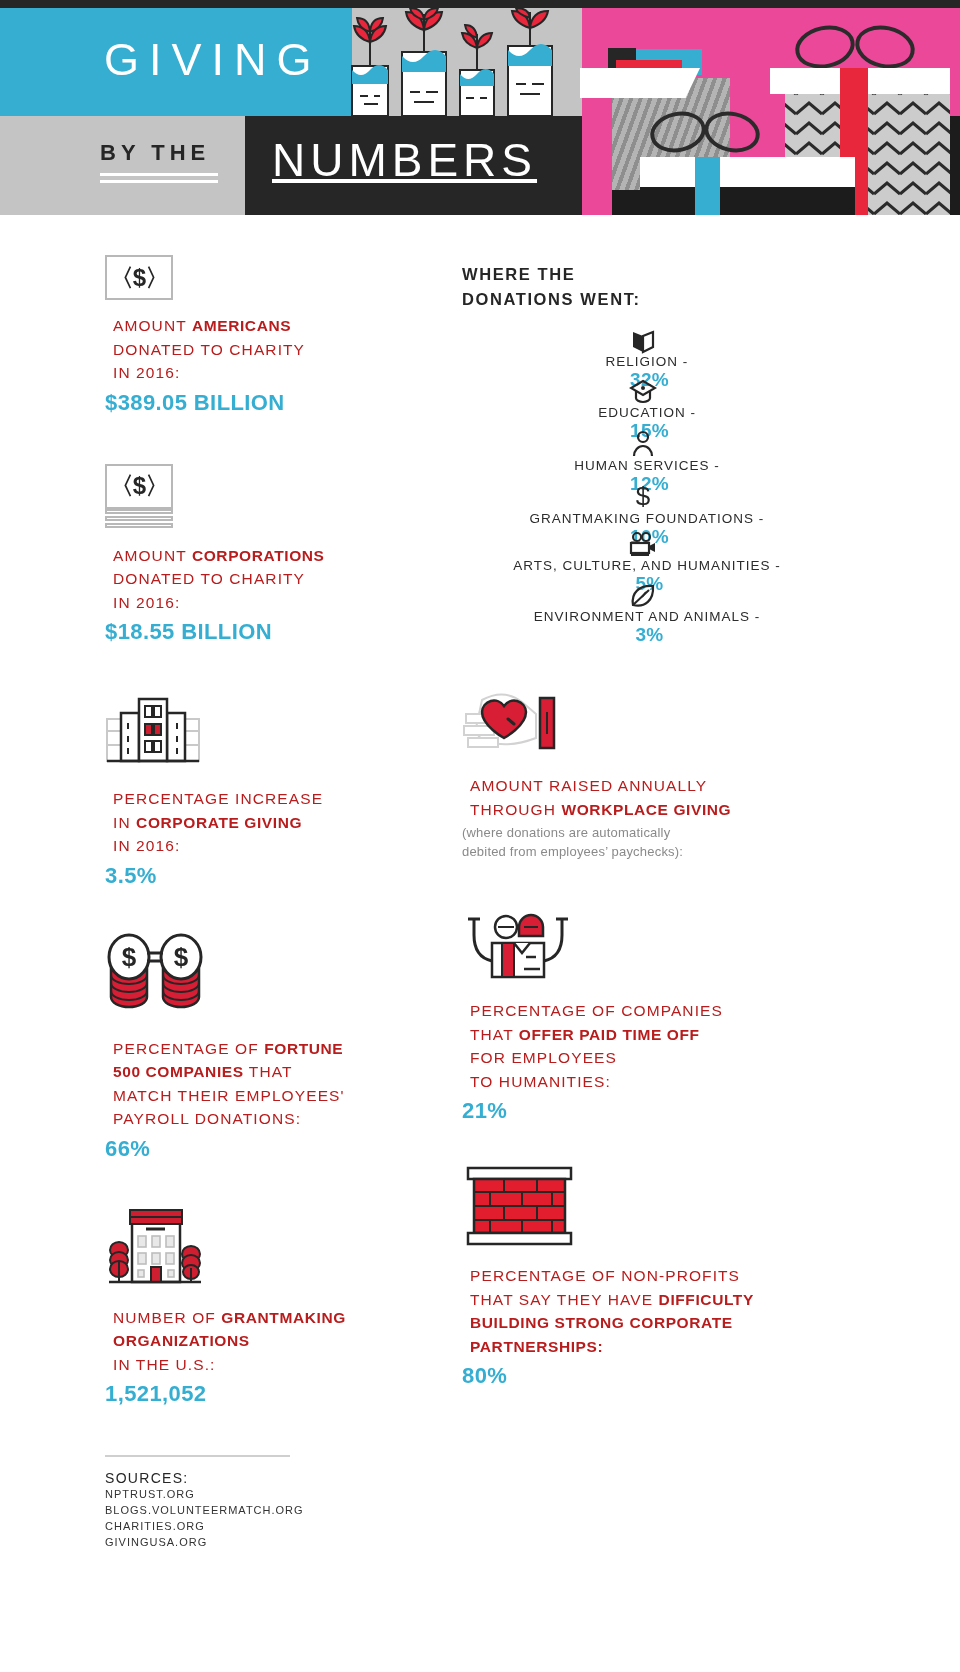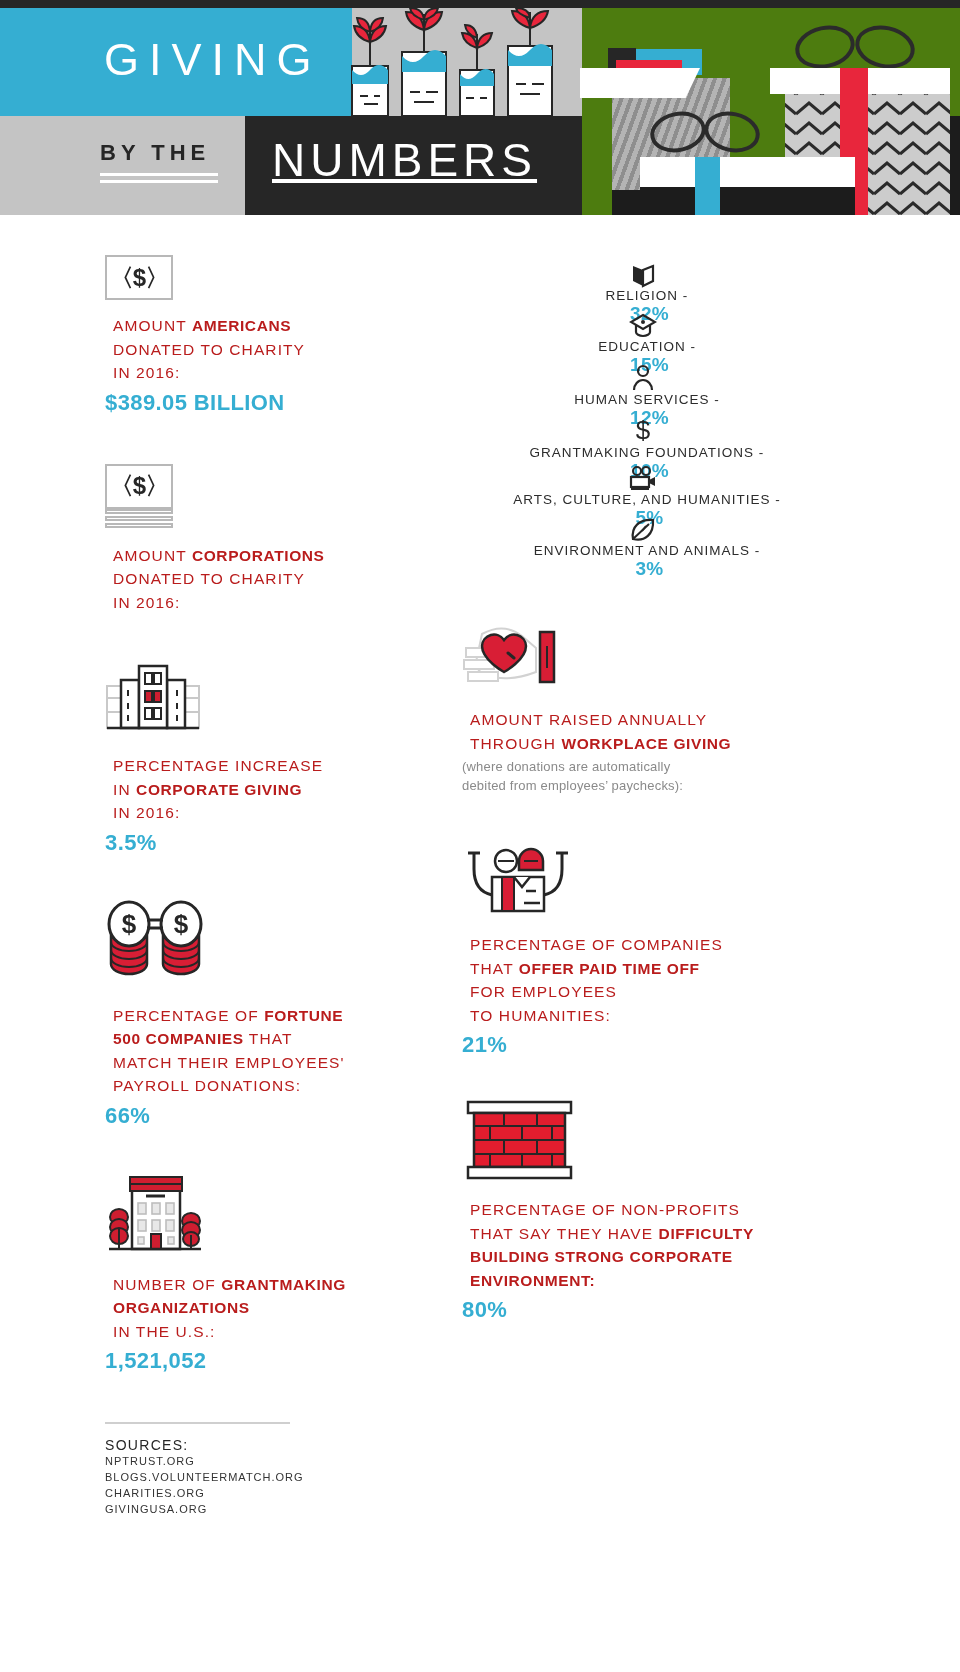--- a/index.html
+++ b/index.html
@@ -8,21 +8,21 @@
     background: #ffffff;
     font-family: "Liberation Sans", sans-serif;
   }
   body { width: 960px; height: 1672px; position: relative; overflow: hidden; }
 
   
   .header {
     position: relative;
     width: 960px;
     height: 215px;
-    background: #4d7c0f;
+    background: #ec4899;
     overflow: hidden;
   }
   .hdr-topstrip {
     position: absolute; left: 0; top: 0; width: 960px; height: 8px;
     background: #262626;
   }
   .hdr-cyan {
     position: absolute; left: 0; top: 8px; width: 352px; height: 108px;
     background: #35aed2;
   }
@@ -287,20 +287,21 @@
           <div class="sheet" style="top:45px;"></div>
           <div class="sheet" style="top:52px;"></div>
           <div class="sheet" style="top:59px;"></div>
         </div>
       </div>
       <div class="stat-text">
         <span>AMOUNT </span><b>CORPORATIONS</b><br>
         <span>DONATED TO CHARITY</span><br>
         <span>IN 2016:</span>
       </div>
+      <div class="stat-value">$18.55 BILLION</div>
     </div>
 
     <div class="block" style="margin-top:44px;">
       <div class="icon-wrap">
         <svg class="icon-office" viewBox="0 0 96 78">
           <g stroke="#c9c9c9" stroke-width="2" fill="#fff">
             <rect x="2" y="28" width="22" height="42"></rect>
             <rect x="72" y="28" width="22" height="42"></rect>
             <line x1="2" y1="40" x2="24" y2="40"></line>
               <line x1="2" y1="54" x2="24" y2="54"></line>
@@ -424,20 +425,24 @@
       <div class="src-item">NPTRUST.ORG</div>
       <div class="src-item">BLOGS.VOLUNTEERMATCH.ORG</div>
       <div class="src-item">CHARITIES.ORG</div>
       <div class="src-item">GIVINGUSA.ORG</div>
     </div>
   </div>
 
   <div class="col-right">
 
     <div class="block" style="margin-top:47px;">
+      <div class="sec-title">
+        <span>WHERE THE</span><br>
+        <span>DONATIONS WENT:</span>
+      </div>
 
       <div class="dlist">
         <div class="drow">
           <span class="dicon">
             <svg width="26" height="26" viewBox="0 0 26 26">
                 <path d="M3 4 L13 8 L13 24 L3 19 Z" fill="#262626"></path>
                 <path d="M23 4 L13 8 L13 24 L23 19 Z" fill="none" stroke="#262626" stroke-width="2.2"></path>
               </svg>
           </span>
           <span class="dlabel">RELIGION -</span>
@@ -580,19 +585,19 @@
               <line x1="60" y1="54" x2="60" y2="67"></line>
               <line x1="90" y1="54" x2="90" y2="67"></line>
           </g>
           <rect x="6" y="67" width="103" height="11" fill="#ffffff" stroke="#262626" stroke-width="2.5"></rect>
         </svg>
       </div>
       <div class="stat-text">
         <span>PERCENTAGE OF NON-PROFITS</span><br>
         <span>THAT SAY THEY HAVE </span><b>DIFFICULTY</b><br>
         <b>BUILDING STRONG CORPORATE</b><br>
-        <b>ENVIRONMENT:</b>
+        <b>PARTNERSHIPS:</b>
       </div>
       <div class="stat-value">80%</div>
     </div>
 
   </div>
 </div>
 
 </body></html>

